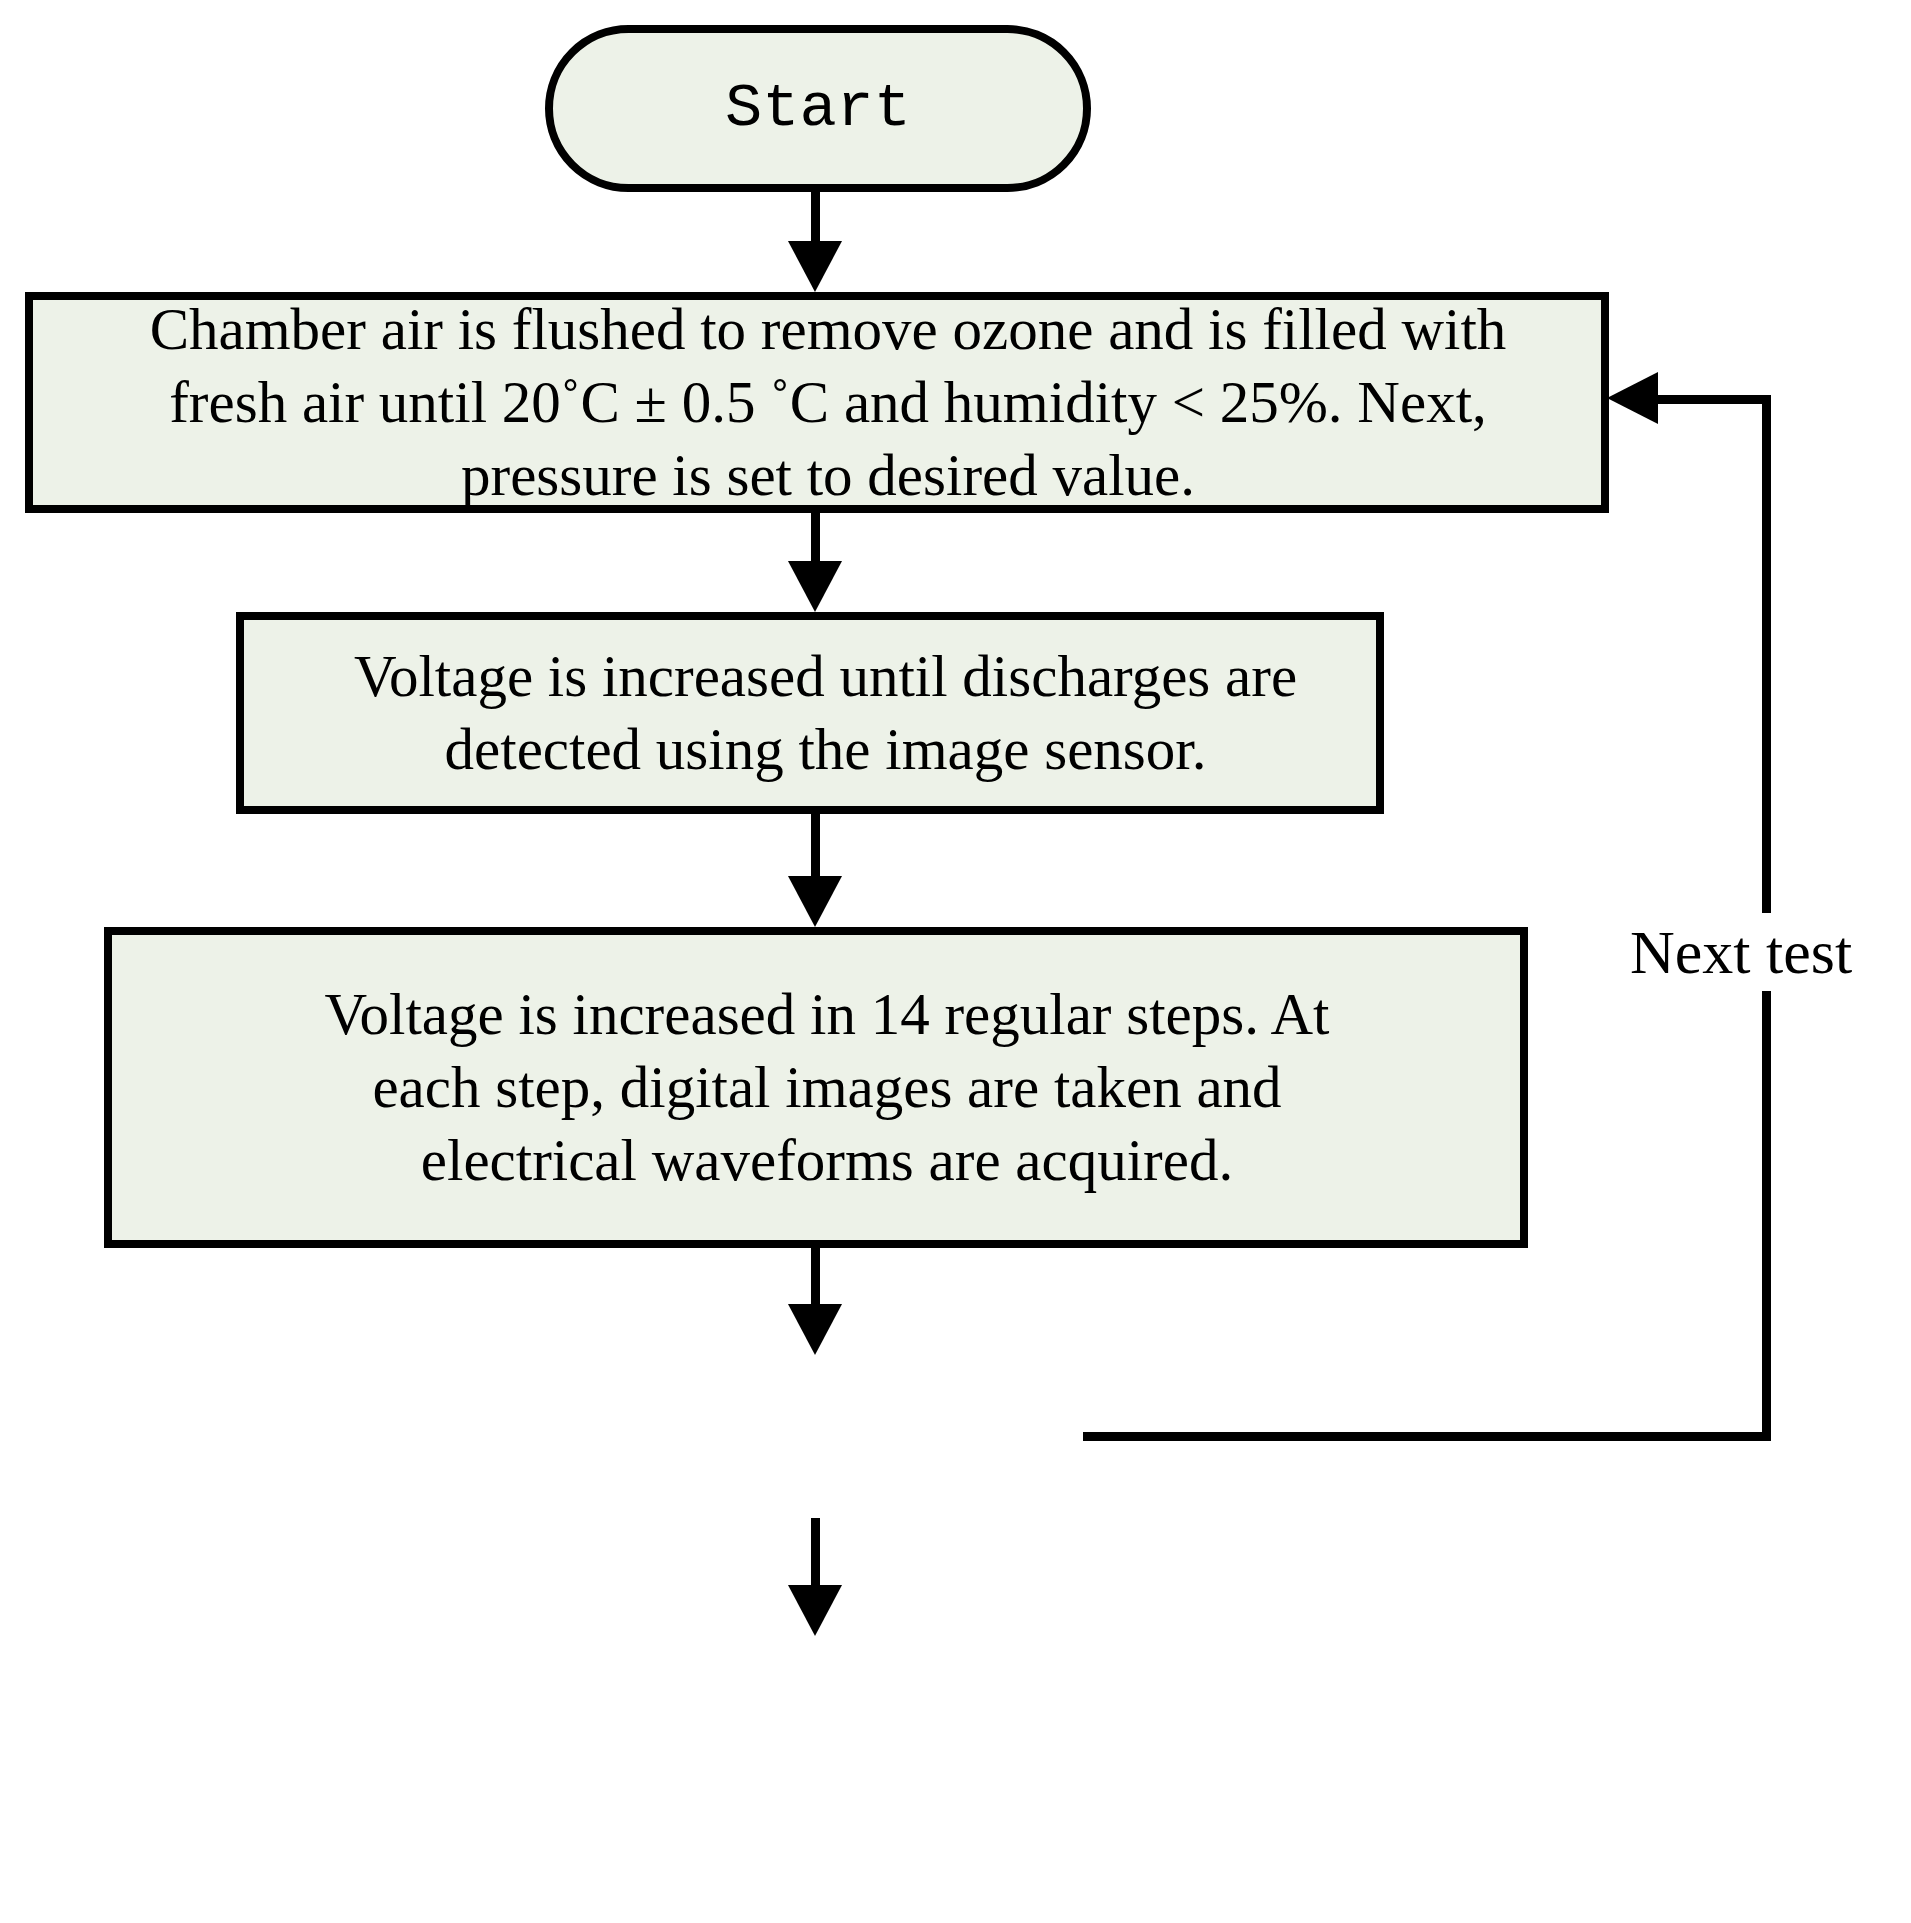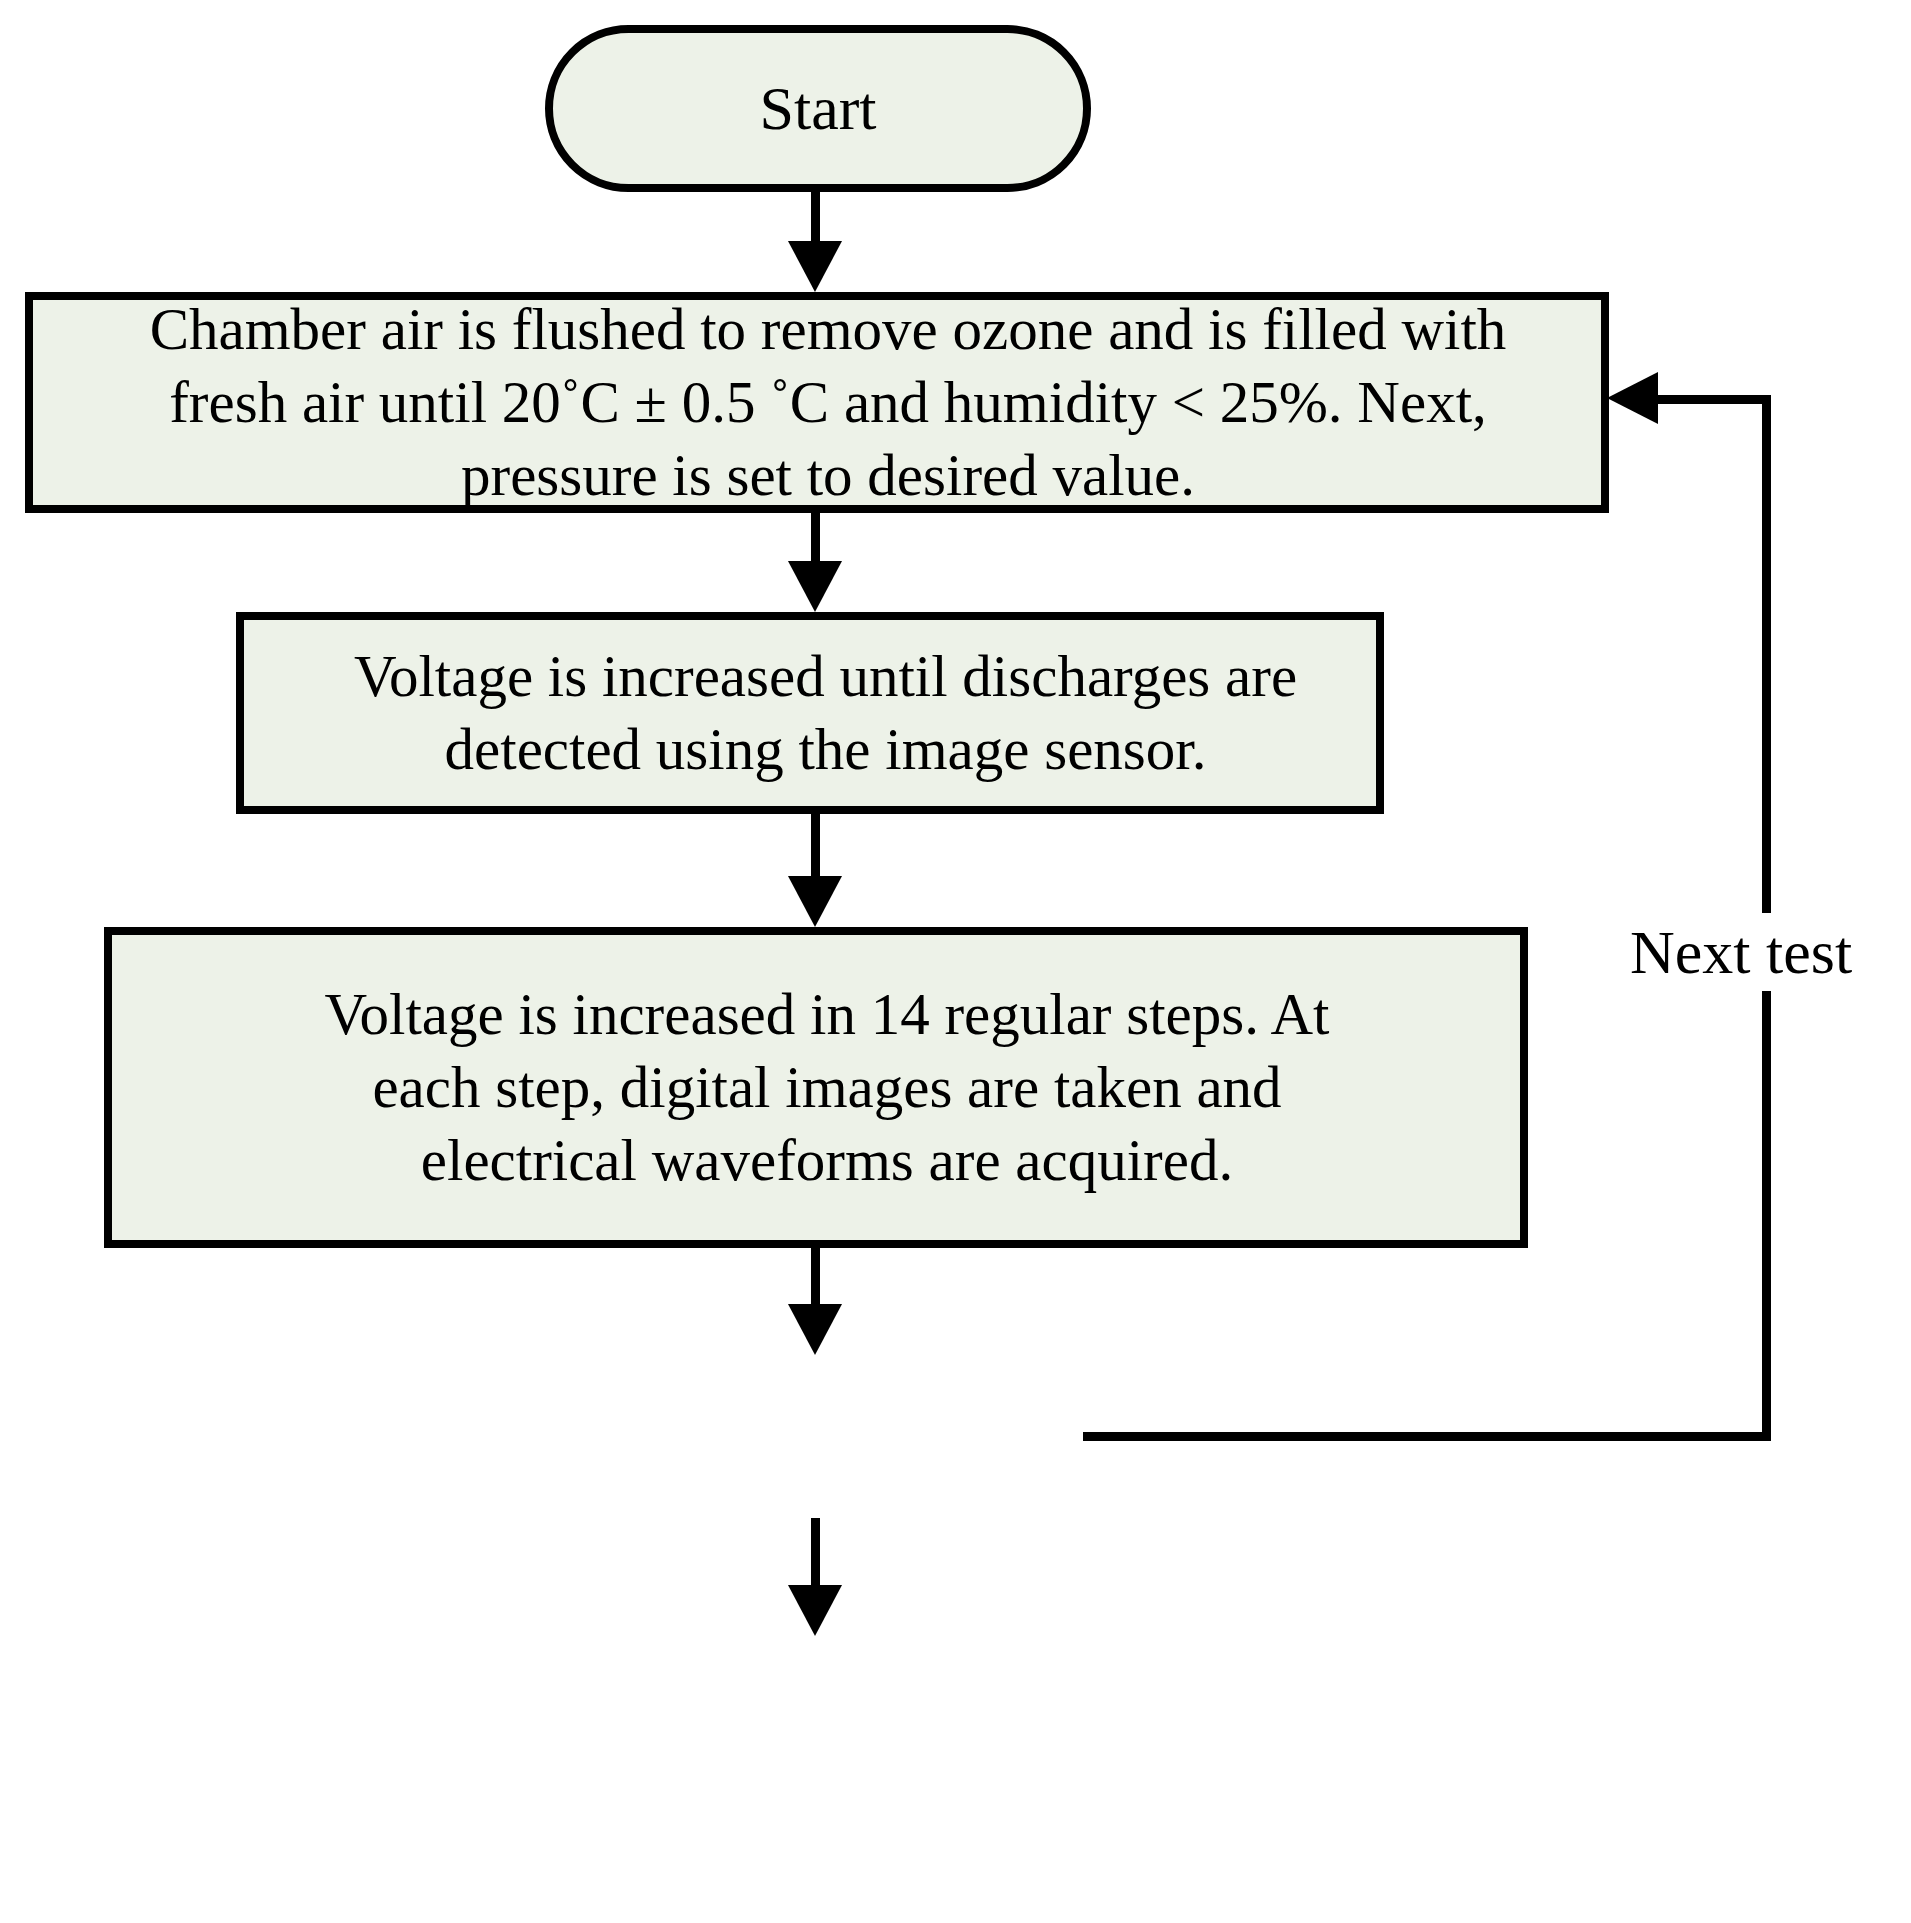--- a/index.html
+++ b/index.html
@@ -15,21 +15,21 @@
   .node{
     position:absolute;
     background:#edf2e8;
     border:8px solid #000000;
     box-sizing:border-box;
     display:flex;
     align-items:center;
     justify-content:center;
     text-align:center;
   }
-  .terminator{border-radius:886px;font-size:62px;}
+  .terminator{border-radius:886px;font-size:62px;font-family:Liberation Mono, monospace;}
   .process{font-size:59px;line-height:73px;}
   .process .txt{white-space:pre-line;margin-left:22px;}
   
   .shaft-v{position:absolute;width:8.9px;background:#000000;}
   .shaft-h{position:absolute;height:8.9px;background:#000000;}
   .arrow-down{
     position:absolute;width:0;height:0;
     border-left:27.5px solid transparent;
     border-right:27.5px solid transparent;
     border-top:51px solid #000000;

